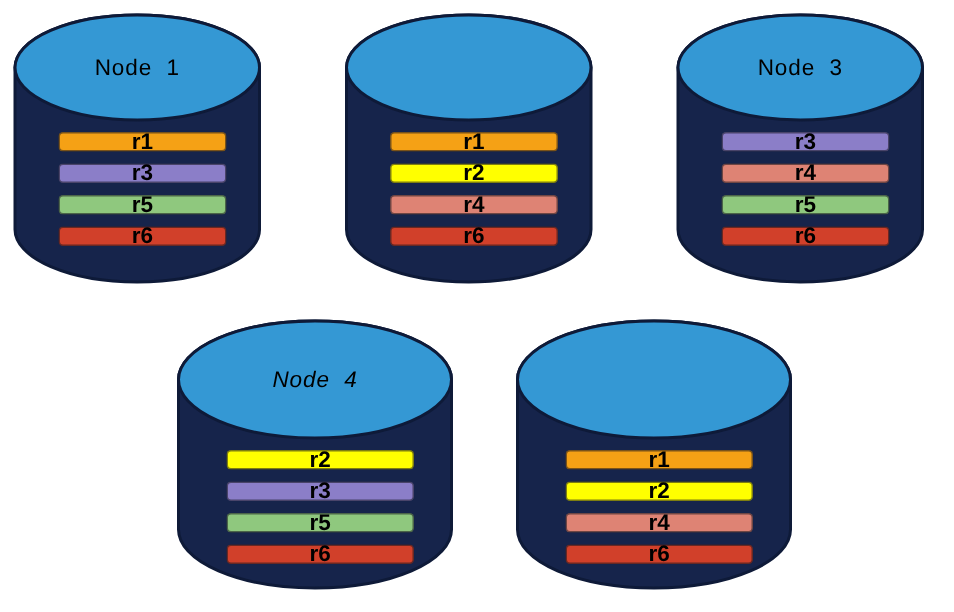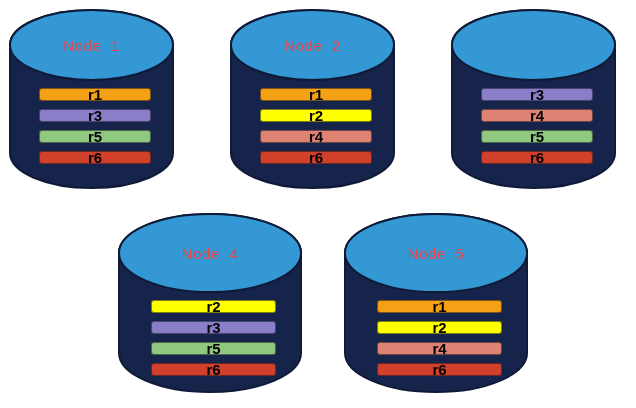--- a/index.html
+++ b/index.html
@@ -28,21 +28,21 @@
     position: absolute;
     left: 0;
     top: 0;
     overflow: visible;
   }
   .node-title {
     position: absolute;
     left: 0;
     width: 100%;
     text-align: center;
-    color: #ef4444;
+    color: #000000;
     font-size: 15px;
     font-weight: 400;
     letter-spacing: 0.6px;
     white-space: pre;
     line-height: 1;
     pointer-events: none;
   }
   .bars {
     position: absolute;
     left: 0;
@@ -97,83 +97,82 @@
         <div class="bar" style="background: rgb(209, 64, 42);">
           <span class="bar-label">r6</span>
         </div>
       </div>
     </div>
     <div class="node" style="left: 231px; top: 8px; width: 163px; height: 182px;">
       <svg class="node-svg" width="163" height="182" viewBox="0 0 163 182">
         <path d="M 0 37 L 0 145 A 81.5 35 0 0 0 163 145 L 163 37 A 81.5 35 0 0 0 0 37 Z" fill="#16244B" stroke="#0E1A38" stroke-width="2"></path>
         <ellipse cx="81.5" cy="37" rx="81.5" ry="35" fill="#3498D4" stroke="#0E1A38" stroke-width="2"></ellipse>
       </svg>
-      <div class="node-title" style="top: 30px;">Node  2</div>
       <div class="bars" style="top: 80px; padding-left: 29px; padding-right: 22px; box-sizing: border-box;">
         <div class="bar" style="background: rgb(245, 161, 21);">
           <span class="bar-label">r1</span>
         </div>
         <div class="bar" style="background: rgb(255, 255, 0);">
           <span class="bar-label">r2</span>
         </div>
         <div class="bar" style="background: rgb(222, 131, 116);">
           <span class="bar-label">r4</span>
         </div>
         <div class="bar" style="background: rgb(209, 64, 42);">
           <span class="bar-label">r6</span>
         </div>
       </div>
     </div>
     <div class="node" style="left: 452px; top: 8px; width: 163px; height: 182px;">
       <svg class="node-svg" width="163" height="182" viewBox="0 0 163 182">
         <path d="M 0 37 L 0 145 A 81.5 35 0 0 0 163 145 L 163 37 A 81.5 35 0 0 0 0 37 Z" fill="#16244B" stroke="#0E1A38" stroke-width="2"></path>
         <ellipse cx="81.5" cy="37" rx="81.5" ry="35" fill="#3498D4" stroke="#0E1A38" stroke-width="2"></ellipse>
       </svg>
+      <div class="node-title" style="top: 30px;">Node  3</div>
       <div class="bars" style="top: 80px; padding-left: 29px; padding-right: 22px; box-sizing: border-box;">
         <div class="bar" style="background: rgb(139, 126, 200);">
           <span class="bar-label">r3</span>
         </div>
         <div class="bar" style="background: rgb(222, 131, 116);">
           <span class="bar-label">r4</span>
         </div>
         <div class="bar" style="background: rgb(143, 200, 126);">
           <span class="bar-label">r5</span>
         </div>
         <div class="bar" style="background: rgb(209, 64, 42);">
           <span class="bar-label">r6</span>
         </div>
       </div>
     </div>
     <div class="node" style="left: 119px; top: 212px; width: 182px; height: 182px;">
       <svg class="node-svg" width="182" height="182" viewBox="0 0 182 182">
         <path d="M 0 41 L 0 141 A 91 39 0 0 0 182 141 L 182 41 A 91 39 0 0 0 0 41 Z" fill="#16244B" stroke="#0E1A38" stroke-width="2"></path>
         <ellipse cx="91" cy="41" rx="91" ry="39" fill="#3498D4" stroke="#0E1A38" stroke-width="2"></ellipse>
       </svg>
-      <div class="node-title" style="top: 34px;">Node  4</div>
+      <div class="node-title" style="top: 34px; font-style: italic;">Node  4</div>
       <div class="bars" style="top: 88px; padding-left: 32px; padding-right: 25px; box-sizing: border-box;">
         <div class="bar" style="background: rgb(255, 255, 0);">
           <span class="bar-label">r2</span>
         </div>
         <div class="bar" style="background: rgb(139, 126, 200);">
           <span class="bar-label">r3</span>
         </div>
         <div class="bar" style="background: rgb(143, 200, 126);">
           <span class="bar-label">r5</span>
         </div>
         <div class="bar" style="background: rgb(209, 64, 42);">
           <span class="bar-label">r6</span>
         </div>
       </div>
     </div>
     <div class="node" style="left: 345px; top: 212px; width: 182px; height: 182px;">
       <svg class="node-svg" width="182" height="182" viewBox="0 0 182 182">
         <path d="M 0 41 L 0 141 A 91 39 0 0 0 182 141 L 182 41 A 91 39 0 0 0 0 41 Z" fill="#16244B" stroke="#0E1A38" stroke-width="2"></path>
         <ellipse cx="91" cy="41" rx="91" ry="39" fill="#3498D4" stroke="#0E1A38" stroke-width="2"></ellipse>
       </svg>
-      <div class="node-title" style="top: 34px;">Node  5</div>
       <div class="bars" style="top: 88px; padding-left: 32px; padding-right: 25px; box-sizing: border-box;">
         <div class="bar" style="background: rgb(245, 161, 21);">
           <span class="bar-label">r1</span>
         </div>
         <div class="bar" style="background: rgb(255, 255, 0);">
           <span class="bar-label">r2</span>
         </div>
         <div class="bar" style="background: rgb(222, 131, 116);">
           <span class="bar-label">r4</span>
         </div>

